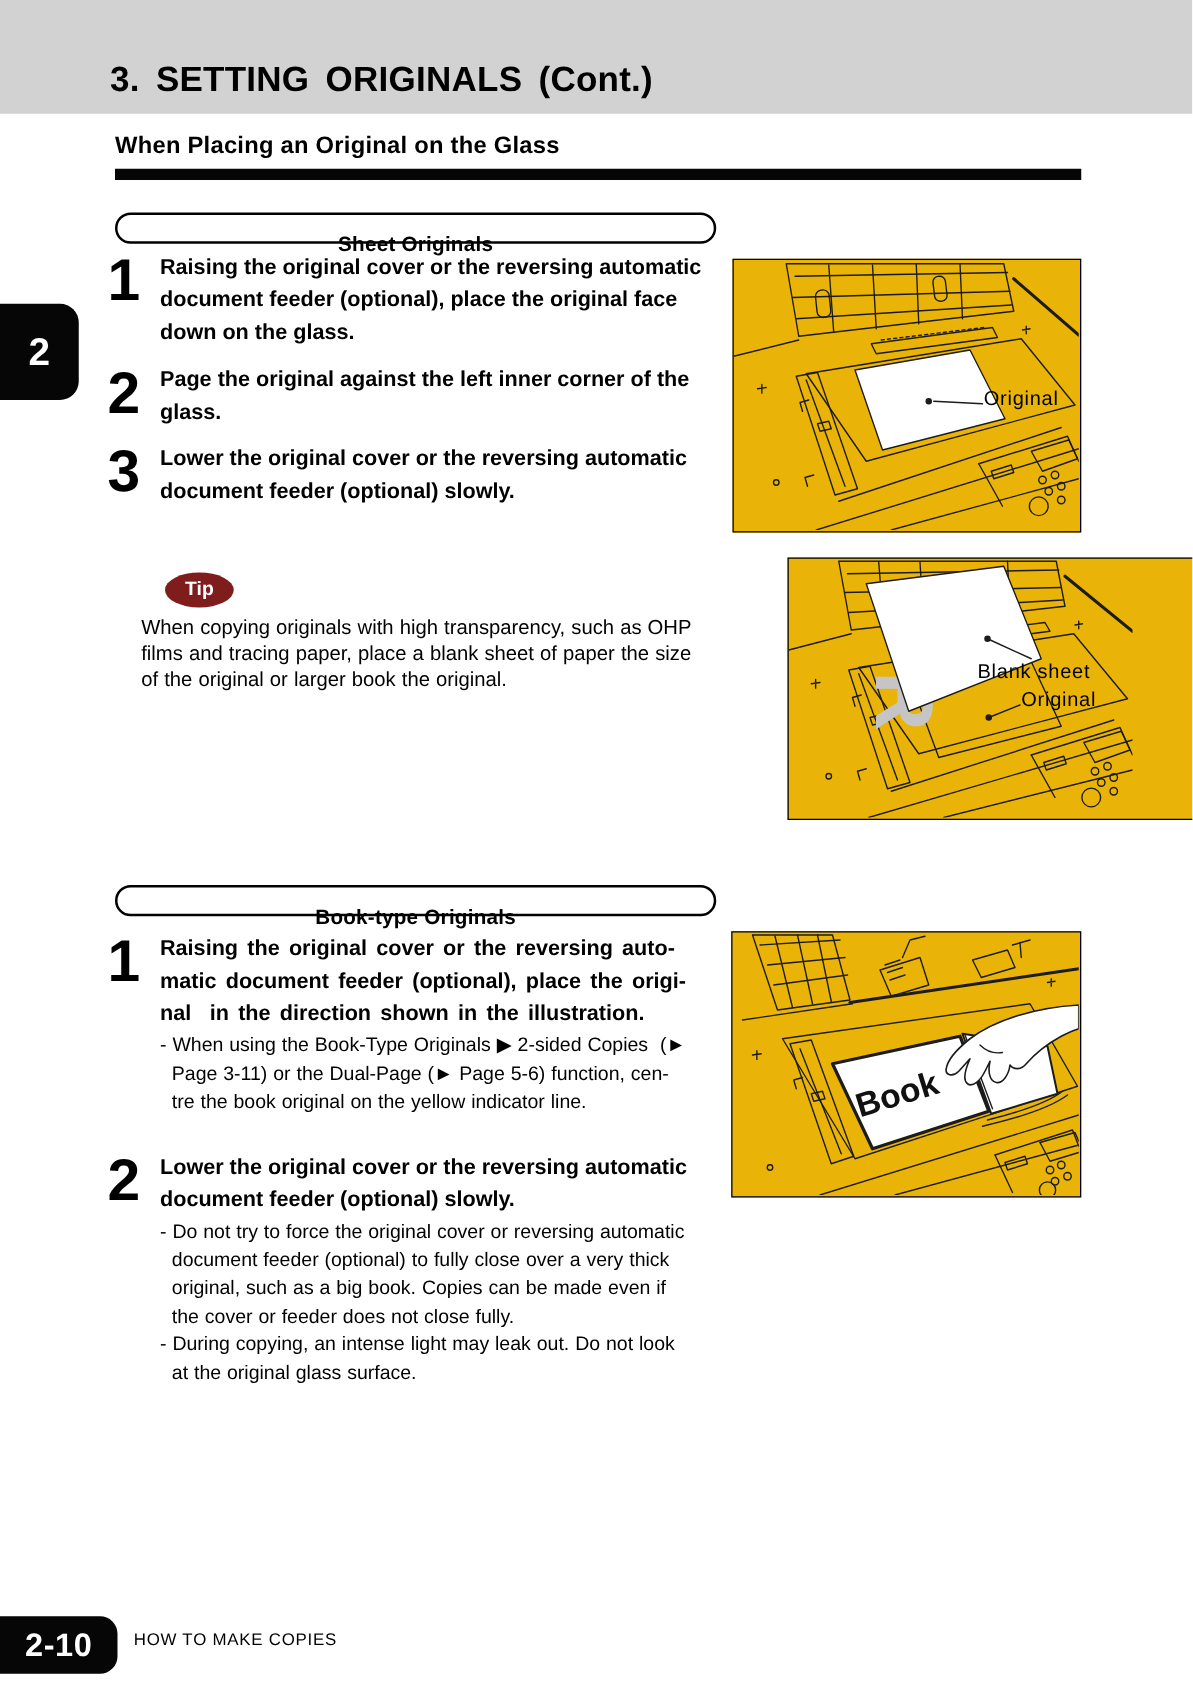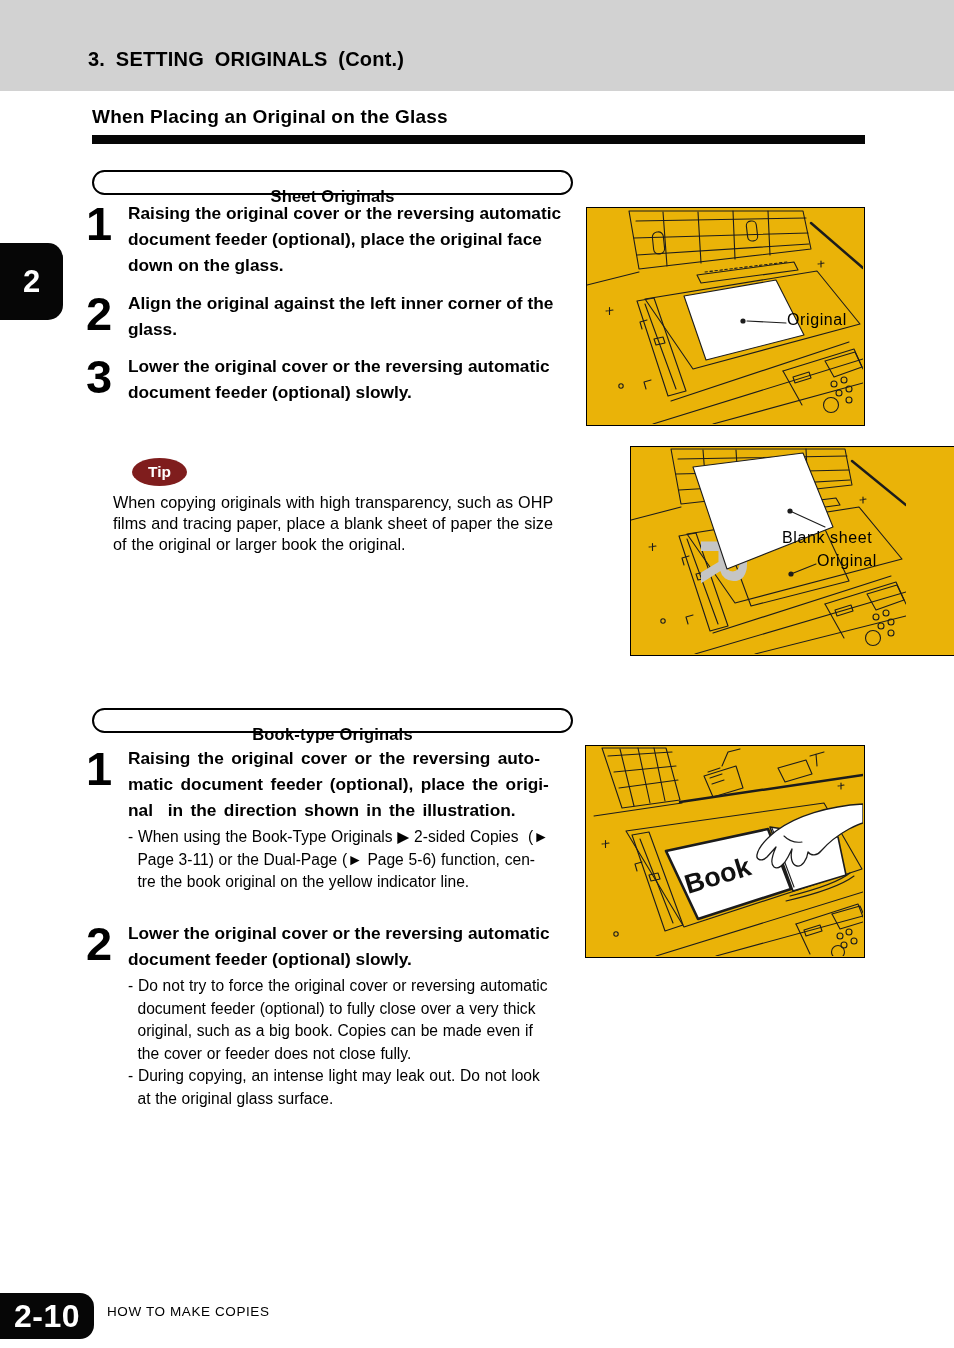--- a/index.html
+++ b/index.html
@@ -2,21 +2,21 @@
 <html><head>
 <meta charset="utf-8">
 <style>
   html,body{margin:0;padding:0;background:#fff;}
   .page{position:relative;width:954px;height:1348px;background:#fff;overflow:hidden;
         font-family:"Liberation Sans",sans-serif;color:#000;}
   .abs{position:absolute;}
 
   
   .header-band{left:0;top:0;width:954px;height:91px;background:#d2d2d2;}
-  .chapter-title{left:88px;top:48px;font-size:20px;font-weight:700;word-spacing:5px;letter-spacing:.2px;white-space:nowrap;}
+  .chapter-title{left:88px;top:48px;font-size:28px;font-weight:700;word-spacing:5px;letter-spacing:.2px;white-space:nowrap;}
 
   
   .chapter-tab{left:0;top:243px;width:63px;height:77px;background:#060606;border-radius:0 15px 15px 0;
                display:flex;align-items:center;justify-content:center;}
   .chapter-tab span{color:#fff;font-size:31px;font-weight:700;}
 
   
   .section-heading{left:92px;top:106px;font-size:19px;font-weight:700;letter-spacing:.2px;white-space:nowrap;}
   .heading-rule{left:92px;top:135px;width:773px;height:9px;background:#060606;}
 
@@ -49,21 +49,21 @@
   .art path,.art rect,.art circle{stroke:#1c1c1c;fill:none;stroke-width:1.1;stroke-linejoin:round;stroke-linecap:round;}
   .art .fw{fill:#fff;}
   .art .dot{fill:#1c1c1c;stroke:none;}
   .art .thick{stroke-width:2.5;}
   .art .dash{stroke-dasharray:2.5 2.5;}
   .art text{stroke:none;}
 
   
   .footer-badge{left:0;top:1293px;width:94px;height:46px;background:#060606;border-radius:0 14px 14px 0;
                 display:flex;align-items:center;justify-content:center;}
-  .footer-badge span{color:#fff;font-size:32px;font-weight:700;letter-spacing:.5px;}
+  .footer-badge span{color:#fff;font-size:26px;font-weight:700;letter-spacing:.5px;}
   .footer-title{left:107px;top:1304px;font-size:13.5px;letter-spacing:.6px;}
 </style>
 </head>
 <body>
 
 <div class="page">
 
   <div class="abs header-band"></div>
   <div class="abs chapter-title">3. SETTING ORIGINALS (Cont.)</div>
 
@@ -79,21 +79,21 @@
   </div>
 
   <div class="abs step" style="left:86px;top:200px;">
     <div class="n">1</div>
     <div class="t">Raising the original cover or the reversing automatic
 document feeder (optional), place the original face
 down on the glass.</div>
   </div>
   <div class="abs step" style="left:86px;top:290px;">
     <div class="n">2</div>
-    <div class="t">Align the original against the left inner corner of the
+    <div class="t">Page the original against the left inner corner of the
 glass.</div>
   </div>
   <div class="abs step" style="left:86px;top:353px;">
     <div class="n">3</div>
     <div class="t">Lower the original cover or the reversing automatic
 document feeder (optional) slowly.</div>
   </div>
 
   <div class="abs tip-badge">
     <span>Tip</span>

